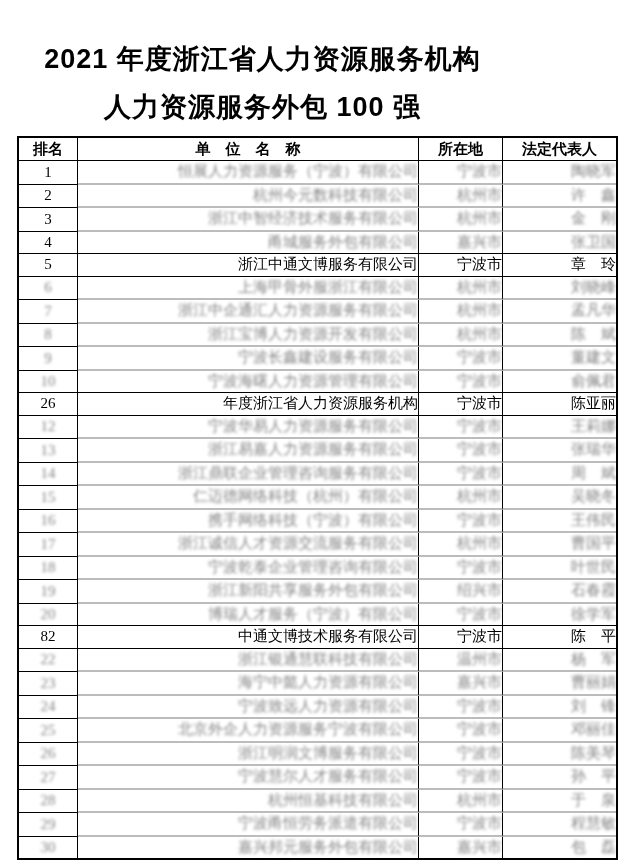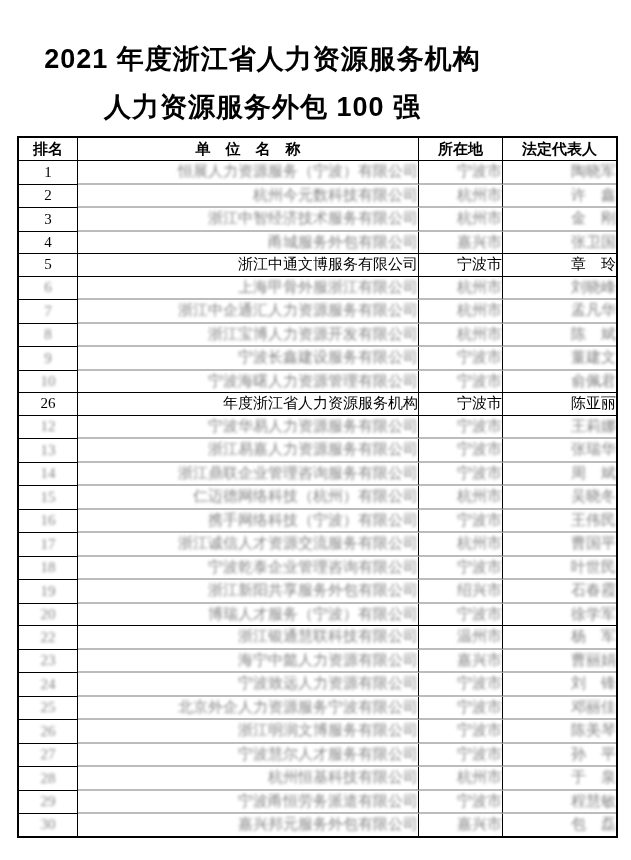--- a/index.html
+++ b/index.html
@@ -233,20 +233,26 @@
       <td class="loc-cell bb-blur"><span class="blur-text">绍兴市</span></td>
       <td class="rep-cell bb-blur"><span class="blur-text">石春霞</span></td>
     </tr>
         <tr>
       <td class="rank-cell bb-black"><span class="blur-text">20</span></td>
       <td class="name-cell bb-black"><span class="blur-text">博瑞人才服务（宁波）有限公司</span></td>
       <td class="loc-cell bb-black"><span class="blur-text">宁波市</span></td>
       <td class="rep-cell bb-black"><span class="blur-text">徐学军</span></td>
     </tr>
         <tr>
+      <td class="rank-cell bb-black"><span class="clear-text">82</span></td>
+      <td class="name-cell bb-black"><span class="clear-text">中通文博技术服务有限公司</span></td>
+      <td class="loc-cell bb-black"><span class="clear-text">宁波市</span></td>
+      <td class="rep-cell bb-black"><span class="clear-text">陈　平</span></td>
+    </tr>
+        <tr>
       <td class="rank-cell bb-black"><span class="blur-text">22</span></td>
       <td class="name-cell bb-blur"><span class="blur-text">浙江银通慧联科技有限公司</span></td>
       <td class="loc-cell bb-blur"><span class="blur-text">温州市</span></td>
       <td class="rep-cell bb-blur"><span class="blur-text">杨　军</span></td>
     </tr>
         <tr>
       <td class="rank-cell bb-black"><span class="blur-text">23</span></td>
       <td class="name-cell bb-blur"><span class="blur-text">海宁中懿人力资源有限公司</span></td>
       <td class="loc-cell bb-blur"><span class="blur-text">嘉兴市</span></td>
       <td class="rep-cell bb-blur"><span class="blur-text">曹丽娟</span></td>

